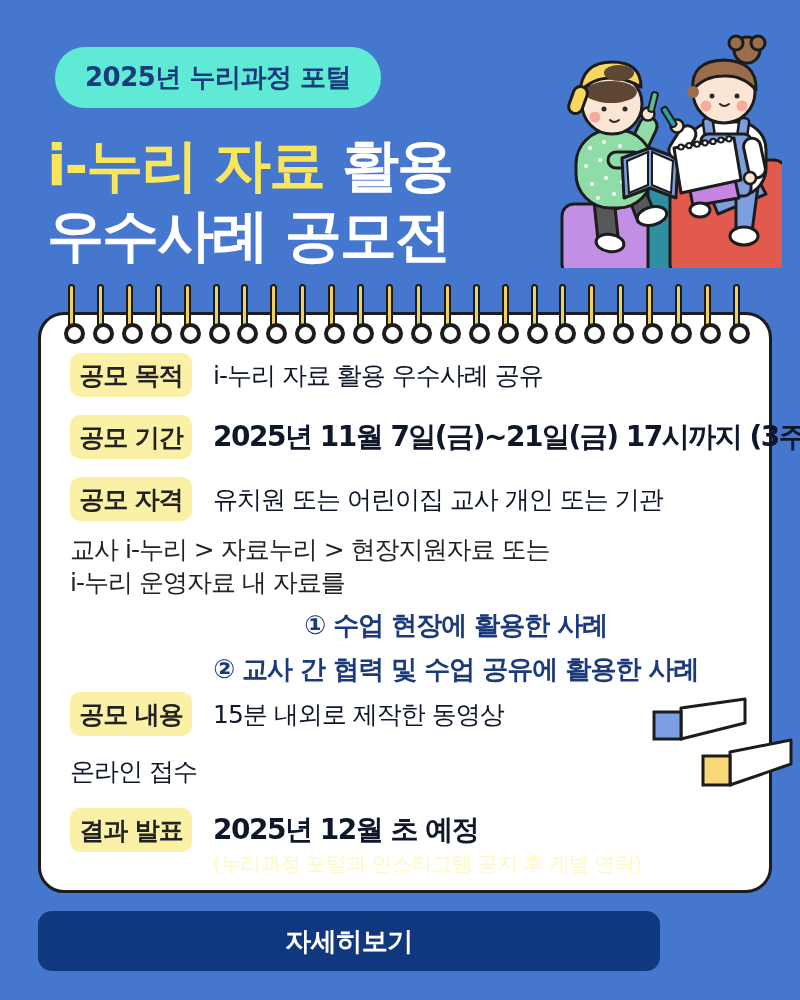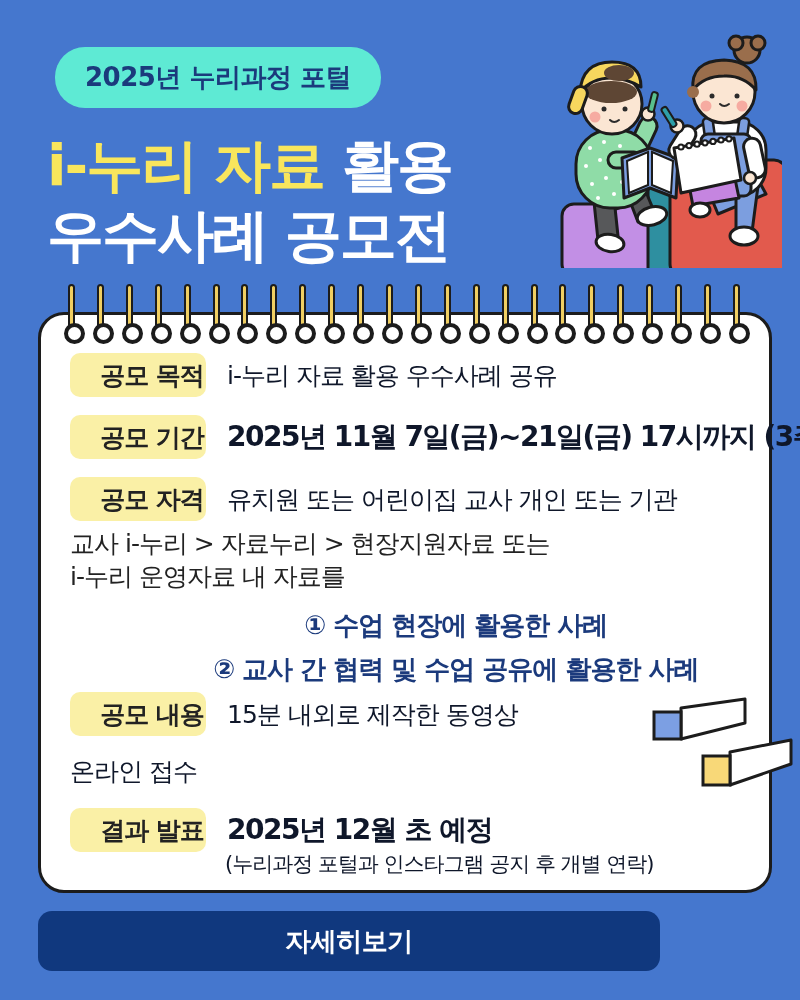--- a/index.html
+++ b/index.html
@@ -26,32 +26,32 @@
           justify-content:space-between;padding:0 26px;box-sizing:border-box;z-index:5;}
   .coil{position:relative;width:17px;height:62px;}
   .coil .ring{position:absolute;left:0;bottom:2px;width:13px;height:13px;border:4px solid #1C1C1C;
               border-radius:50%;background:#FFFFFF;}
   .coil .stem{position:absolute;left:4px;top:0;width:7px;height:48px;background:#F0CF63;
               border:2.5px solid #1C1C1C;border-radius:6px;box-sizing:border-box;}
 
   
   .row{position:absolute;left:70px;display:flex;align-items:center;gap:21px;z-index:3;}
   .row.top-align{align-items:flex-start;}
-  .lab{flex:0 0 auto;width:108px;height:44px;background:#FAF0A6;border-radius:10px;
+  .lab{flex:0 0 auto;width:122px;height:44px;background:#FAF0A6;border-radius:10px;
        display:flex;align-items:center;justify-content:center;
-       font-size:25px;font-weight:800;color:#222222;letter-spacing:-1px;padding-left:28px;}
+       font-size:25px;font-weight:800;color:#222222;letter-spacing:-1px;}
   .val{font-size:25px;font-weight:500;color:#0f172a;letter-spacing:-1px;white-space:nowrap;}
   .val.big{font-size:28px;font-weight:800;letter-spacing:-1.5px;}
   .multiline{display:flex;flex-direction:column;}
   .multiline .line{font-size:25px;font-weight:500;color:#222222;letter-spacing:-1px;
                    line-height:1.3;white-space:nowrap;}
   .bullets{position:absolute;left:213px;z-index:3;display:flex;flex-direction:column;gap:9px;}
   .bullet{font-size:26px;font-weight:800;color:#1B3A7C;letter-spacing:-1px;white-space:nowrap;text-align:center;}
-  .note{position:absolute;left:213px;font-size:21px;font-weight:400;color:#0f172a;
-        letter-spacing:-1px;white-space:nowrap;z-index:3;margin-left:12px;}
+  .note{position:absolute;left:213px;font-size:21px;font-weight:400;color:#fef9c3;
+        letter-spacing:-1px;white-space:nowrap;z-index:3;}
 
   
   .deco{position:absolute;left:648px;top:696px;width:152px;height:104px;z-index:6;overflow:visible;}
 
   
   .cta{position:absolute;left:38px;top:911px;width:622px;height:60px;background:#10387E;
        border:none;border-radius:14px;color:#FFFFFF;font-size:26px;font-weight:600;
        letter-spacing:-0.5px;font-family:"DejaVu Sans",sans-serif;cursor:pointer;
        display:flex;align-items:center;justify-content:center;}
 </style>
@@ -260,21 +260,21 @@
     <div class="lab">공모 기간</div>
     <div class="val big">2025년 11월 7일(금)~21일(금) 17시까지 (3주간)</div>
   </div>
 
   <div class="row" style="top:477px;">
     <div class="lab">공모 자격</div>
     <div class="val">유치원 또는 어린이집 교사 개인 또는 기관</div>
   </div>
 
   <div class="row top-align" style="top:528px;">
-    <div class="multiline" style="">
+    <div class="multiline" style="margin-top:6px;">
       <div class="line">교사 i-누리 &gt; 자료누리 &gt; 현장지원자료 또는</div>
       <div class="line">i-누리 운영자료 내 자료를</div>
     </div>
   </div>
 
   <div class="bullets" style="top:608px;">
     <div class="bullet">① 수업 현장에 활용한 사례</div>
     <div class="bullet">② 교사 간 협력 및 수업 공유에 활용한 사례</div>
   </div>
 

